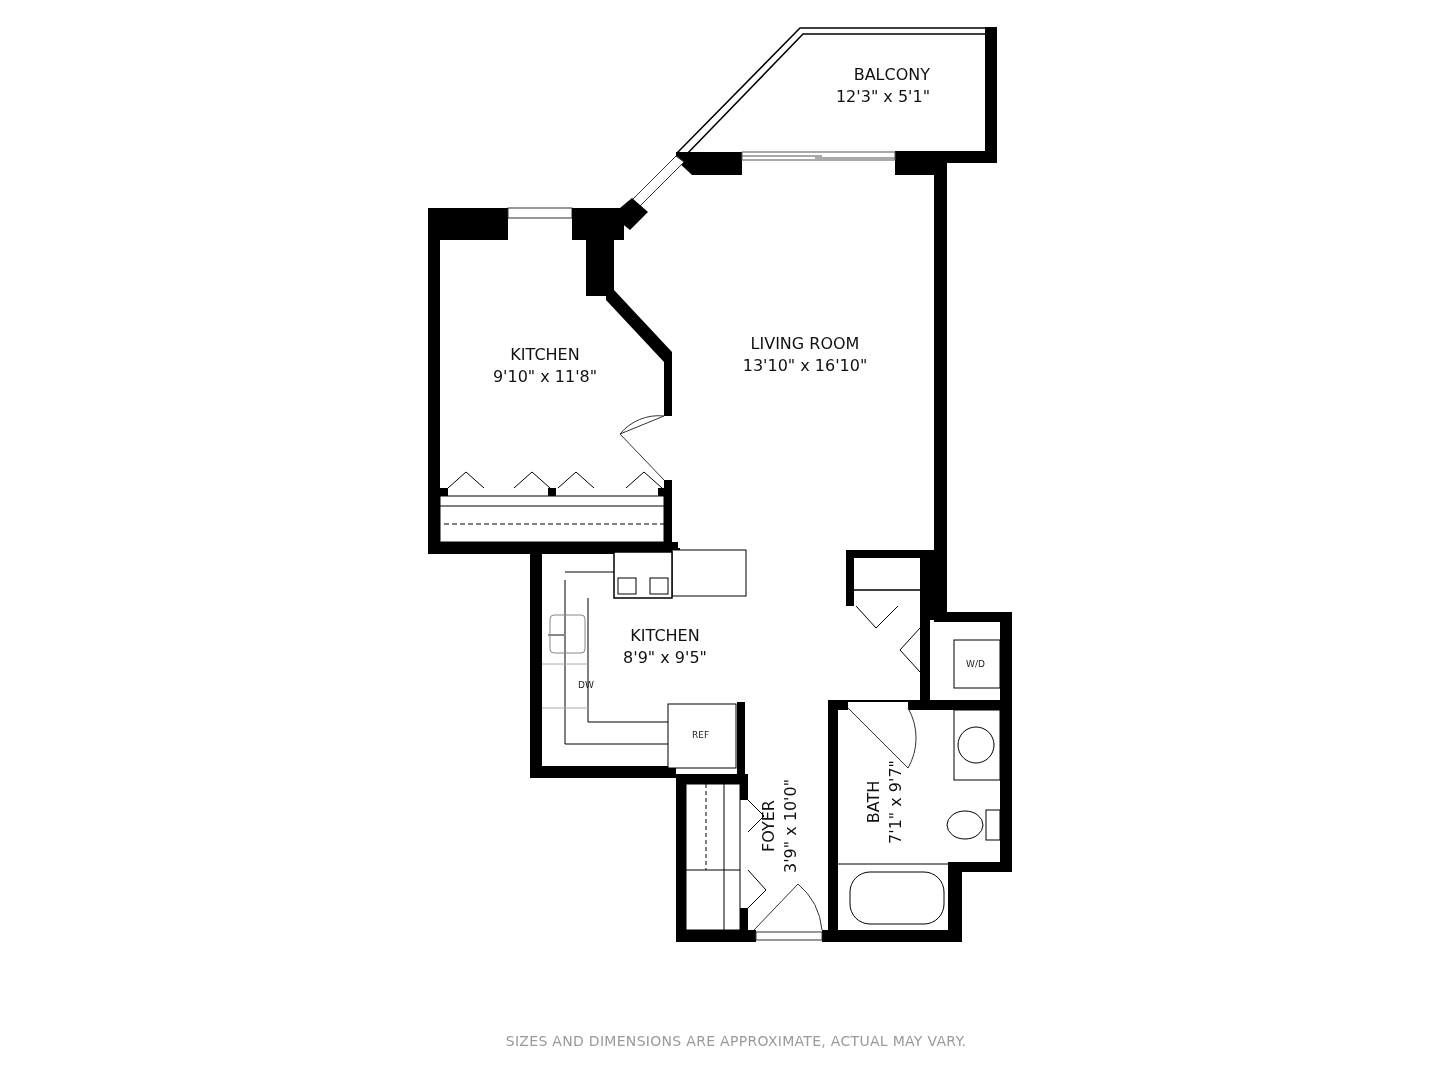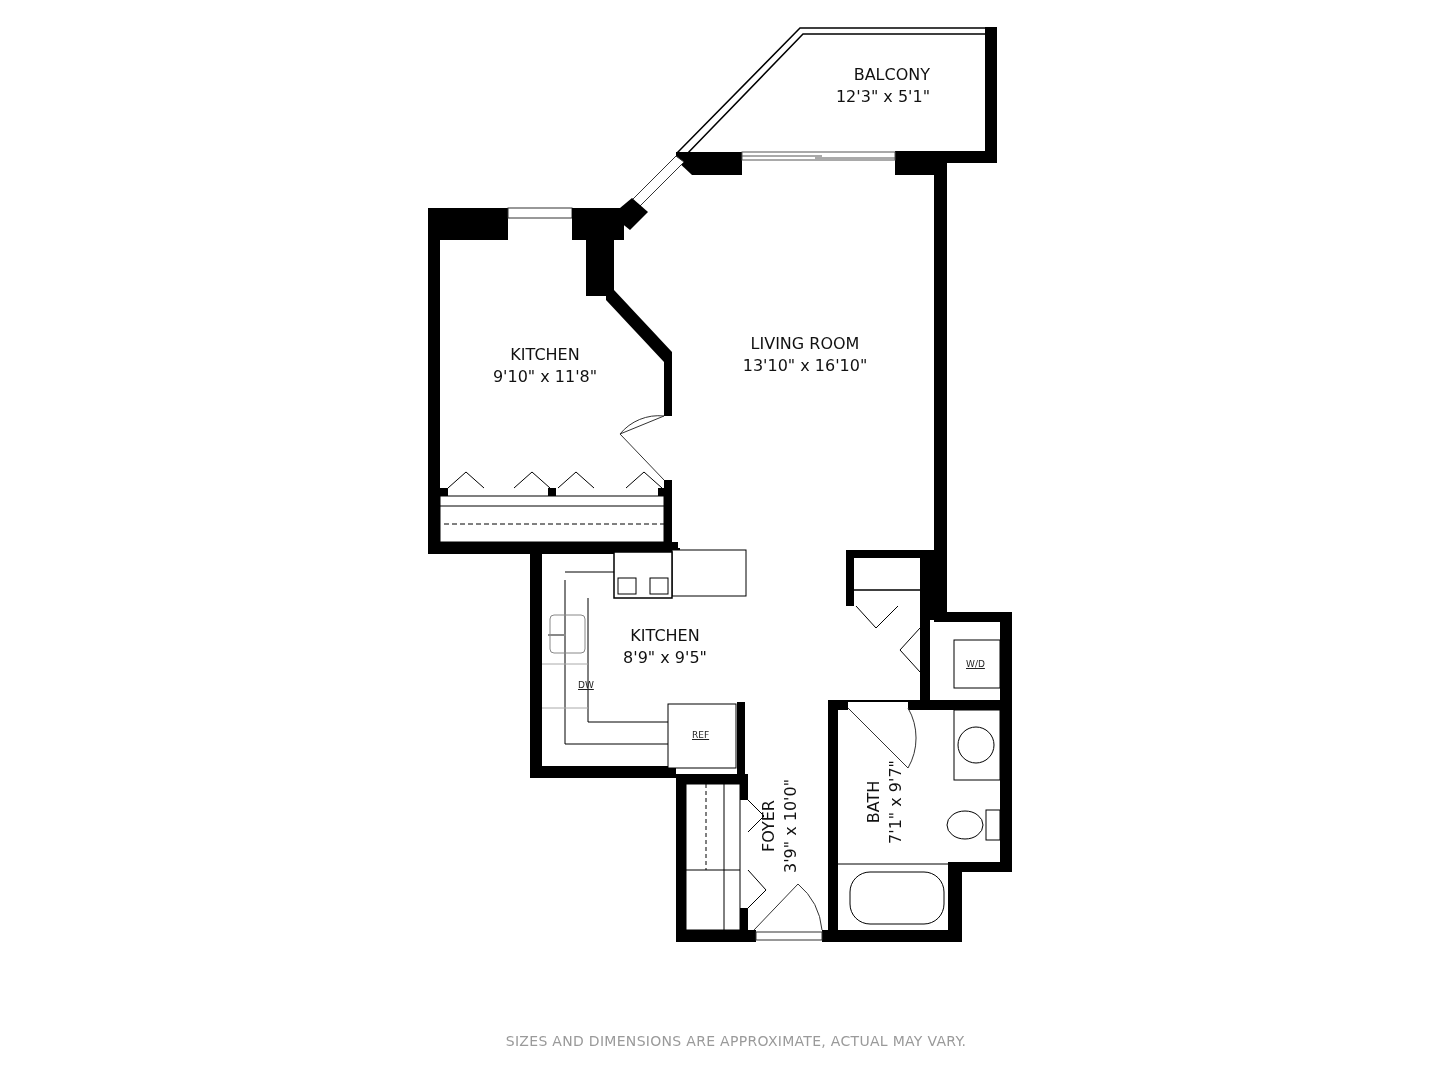--- a/index.html
+++ b/index.html
@@ -1,19 +1,19 @@
 <!DOCTYPE html>
 <html><head>
 <meta charset="utf-8">
 <style>
   html, body { margin:0; padding:0; background:#ffffff; }
   body { width:1440px; height:1080px; position:relative; overflow:hidden; font-family:"DejaVu Sans", sans-serif; }
   #plan { position:absolute; left:0; top:0; }
   .label { position:absolute; text-align:center; color:#111; font-size:16px; line-height:22px; white-space:nowrap; }
-  .small { position:absolute; font-size:9px; color:#222;text-decoration:underline; }
+  .small { position:absolute; font-size:9px; color:#222; }
   .disclaimer { position:absolute; left:16px; width:1440px; top:1033px; text-align:center; color:#9a9a9a; font-size:14px; letter-spacing:0.3px; }
 </style>
 </head>
 <body>
 
 <svg id="plan" width="1440" height="1080" viewBox="0 0 1440 1080">
   <g fill="#000">
 
     <polygon points="678,152 800,28 990,28 990,34 803,34 684,157" fill="none" stroke="#000" stroke-width="1.5"></polygon>
     <rect x="985" y="27" width="12" height="136"></rect>

